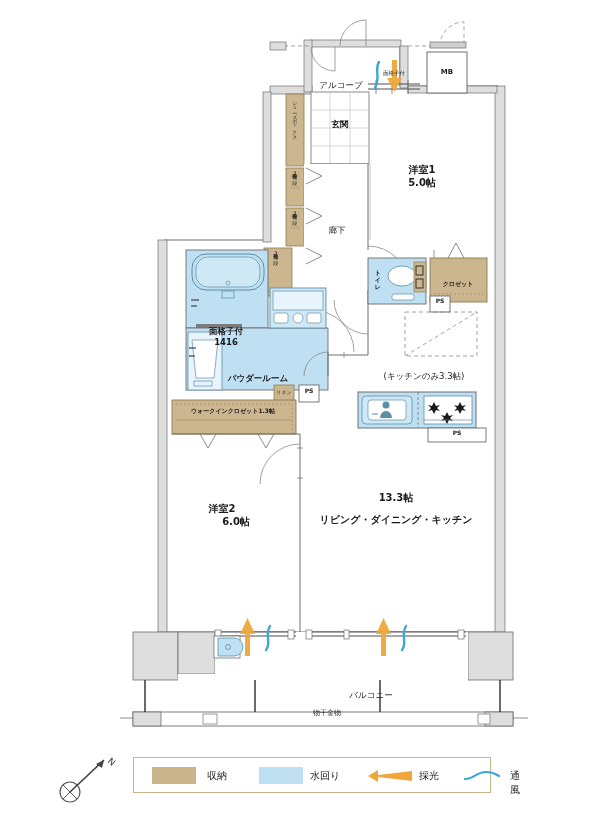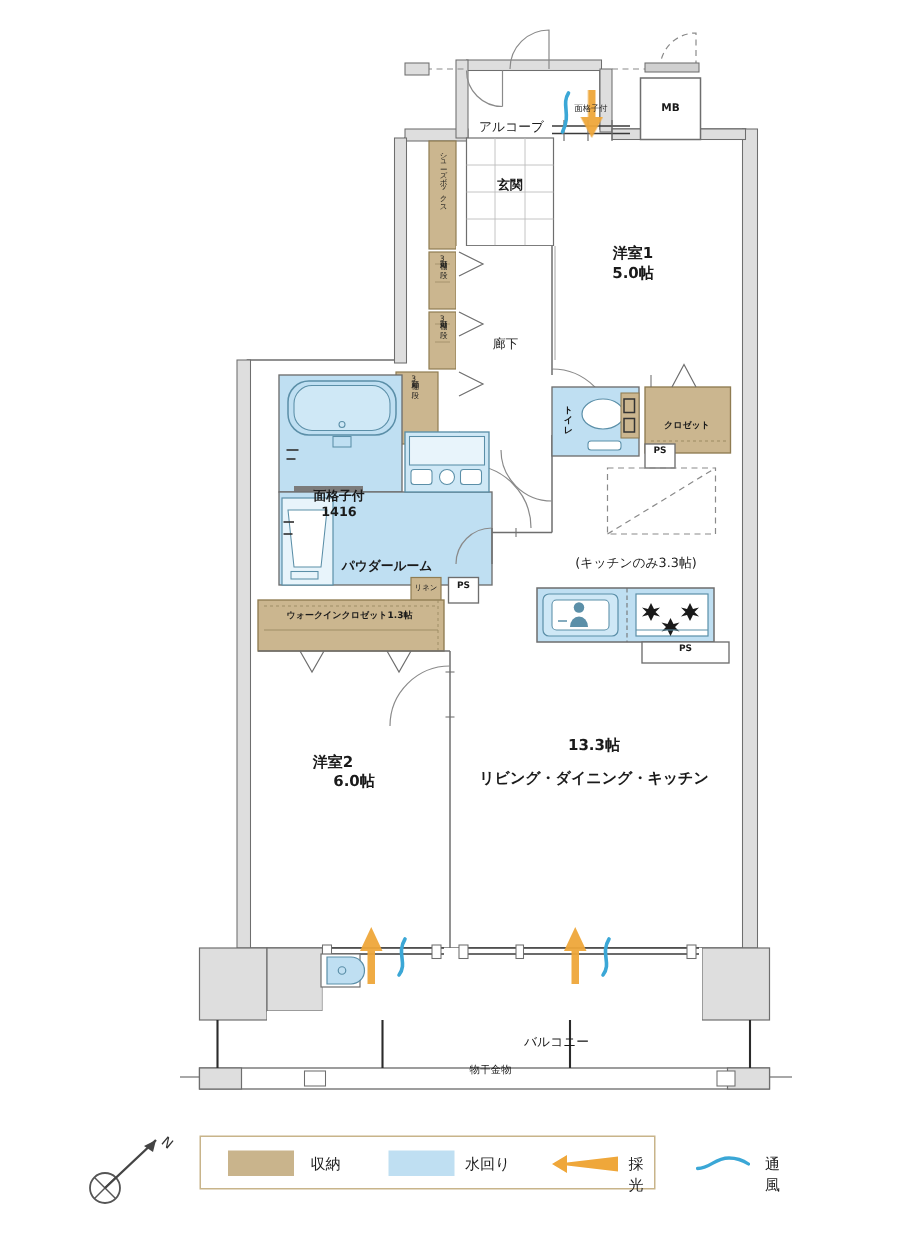--- a/index.html
+++ b/index.html
@@ -8,21 +8,21 @@
   .plan{position:absolute;left:0;top:0;width:610px;height:826px;}
   .lbl{position:absolute;white-space:nowrap;color:#1a1a1a;line-height:1.15;}
   .lbl.c{transform:translateX(-50%);text-align:center;}
   .vert{writing-mode:vertical-rl;text-orientation:upright;letter-spacing:0px;}
   .tiny{font-size:5px;}
   .xs{font-size:6px;}
   .s{font-size:7px;}
   .m{font-size:8.5px;margin-top:22px;}
   .l{font-size:10px;}
   .b{font-weight:bold;}
-  .legend{position:absolute;left:133px;top:757px;width:304px;height:36px;
+  .legend{position:absolute;left:133px;top:757px;width:358px;height:36px;
           border:1px solid #c8b48a;background:#ffffff;box-sizing:border-box;}
   .legend .sw{position:absolute;top:9px;width:44px;height:17px;}
   .legend .tx{position:absolute;top:11px;font-size:10px;color:#1a1a1a;}
   svg{display:block;}
 </style>
 </head>
 <body>
 
 <div class="plan">
 

